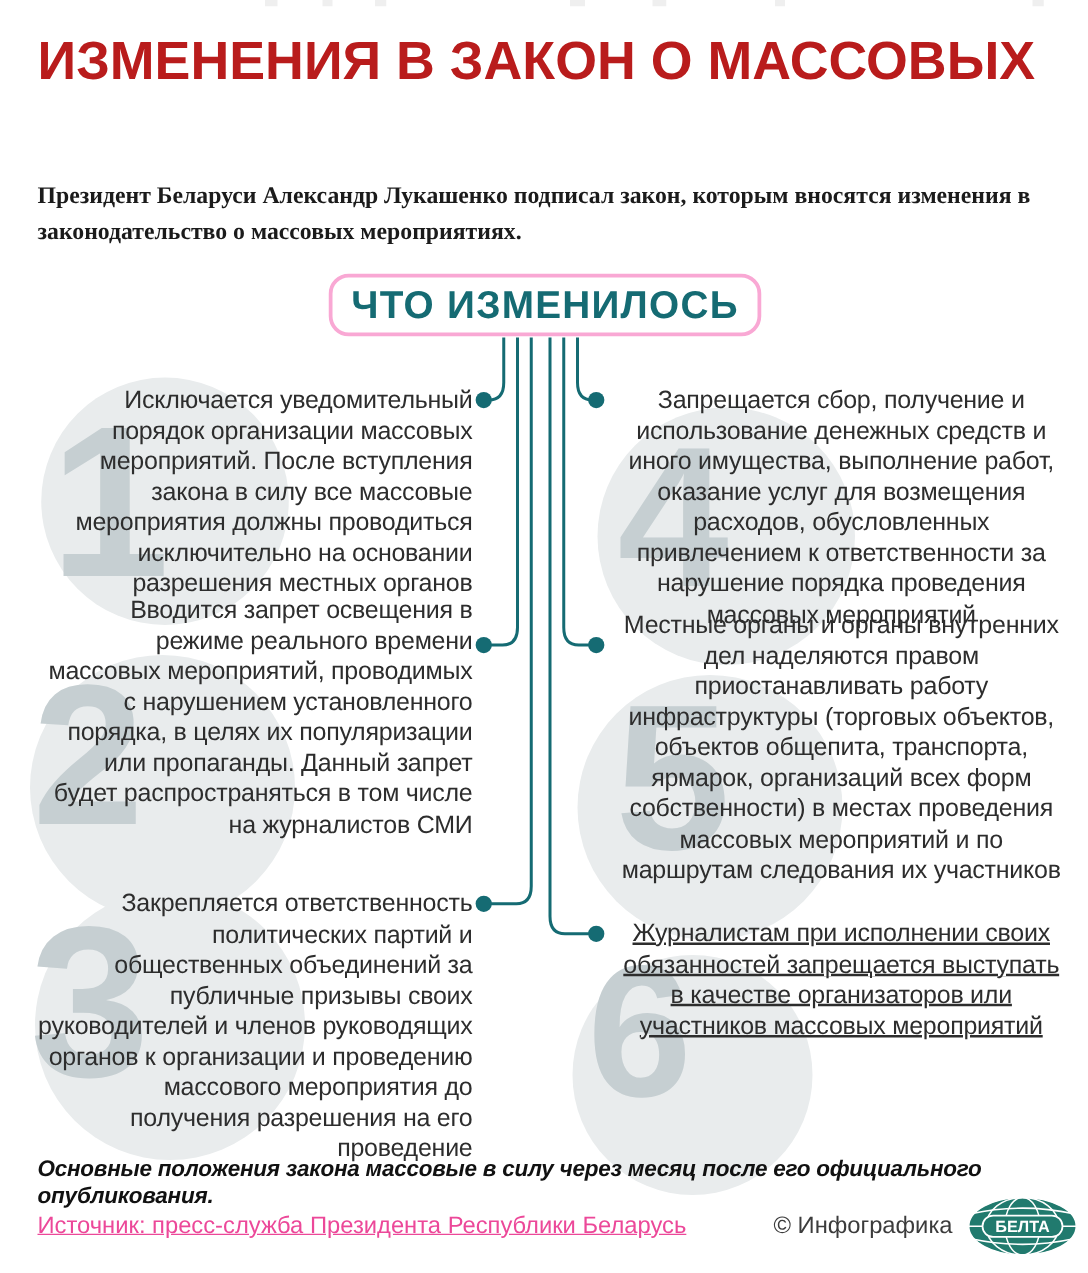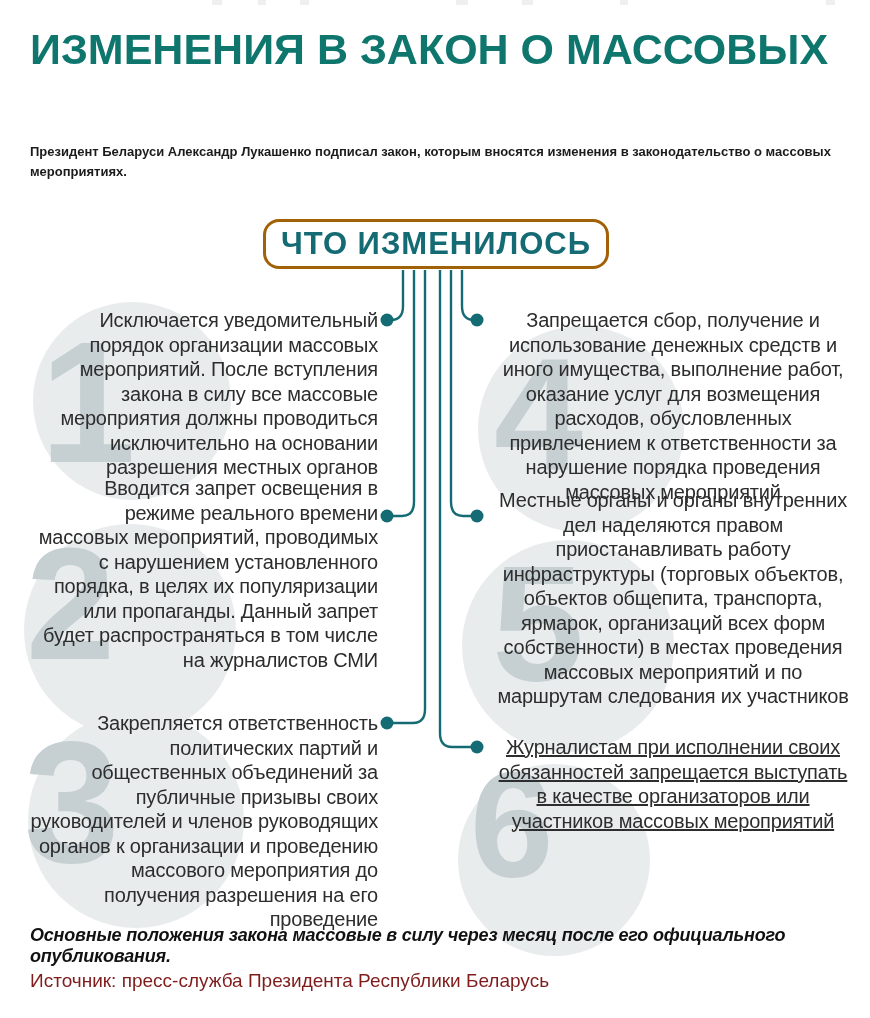--- a/index.html
+++ b/index.html
@@ -5,30 +5,30 @@
   html,body{margin:0;padding:0;}
   body{
     width:870px;height:1018px;position:relative;background:#ffffff;
     font-family:"Liberation Sans",sans-serif;color:#2d2d2d;overflow:hidden;
   }
   
   .frag{position:absolute;top:0;height:5px;background:#efefef;display:block;}
 
   .title{
     position:absolute;left:30px;top:22px;width:820px;
-    font-size:43px;font-weight:bold;line-height:1.26;color:#0f766e;
+    font-size:43px;font-weight:bold;line-height:1.26;color:#b91c1c;
     letter-spacing:0;
   }
   .intro{
     position:absolute;left:30px;top:142px;width:822px;
-    font-size:13px;font-weight:bold;line-height:1.55;color:#1b1b1b;
+    font-size:19px;font-weight:bold;line-height:1.55;color:#1b1b1b;font-family:Liberation Serif, serif;
   }
   .section-box{
     position:absolute;left:263px;top:219px;width:346px;height:50px;
-    border:3px solid #a16207;border-radius:16px;
+    border:3px solid #f9a8d4;border-radius:16px;
     display:flex;align-items:center;justify-content:center;
     box-sizing:border-box;background:#fff;z-index:2;
   }
   .section-box span{
     font-size:31px;font-weight:bold;color:#156b73;letter-spacing:1px;white-space:nowrap;
   }
   svg.connectors{position:absolute;left:0;top:0;z-index:3;pointer-events:none;}
 
   .num-circle{position:absolute;border-radius:50%;background:#e9eced;z-index:0;}
   .num-digit{
@@ -44,21 +44,21 @@
 
   .note{
     position:absolute;left:30px;top:925px;width:826px;
     font-size:18px;font-weight:bold;font-style:italic;color:#111;
     letter-spacing:-0.2px;
   }
   .footer{
     position:absolute;left:30px;top:956px;width:832px;height:50px;
     display:flex;align-items:center;justify-content:space-between;
   }
-  .footer .source{font-size:19px;color:#7f1d1d;}
+  .footer .source{font-size:19px;color:#ec4899;text-decoration:underline;}
   .footer .right{display:flex;align-items:center;gap:12px;}
   .footer .copyright{font-size:19px;color:#3c3c3c;}
 </style>
 </head>
 <body>
 
 <div>
   <i class="frag" style="left:212px;width:10px;"></i>
   <i class="frag" style="left:258px;width:8px;"></i>
   <i class="frag" style="left:300px;width:9px;"></i>
@@ -119,13 +119,29 @@
 <div class="point left" style="top:476px;">Вводится запрет освещения в режиме реального времени массовых мероприятий, проводимых с нарушением установленного порядка, в целях их популяризации или пропаганды. Данный запрет будет распространяться в том числе на журналистов СМИ</div>
 <div class="point left" style="top:711px;">Закрепляется ответственность политических партий и общественных объединений за публичные призывы своих руководителей и членов руководящих органов к организации и проведению массового мероприятия до получения разрешения на его проведение</div>
 <div class="point right" style="top:308px;">Запрещается сбор, получение и использование денежных средств и иного имущества, выполнение работ, оказание услуг для возмещения расходов, обусловленных привлечением к ответственности за нарушение порядка проведения массовых мероприятий</div>
 <div class="point right" style="top:488px;">Местные органы и органы внутренних дел наделяются правом приостанавливать работу инфраструктуры (торговых объектов, объектов общепита, транспорта, ярмарок, организаций всех форм собственности) в местах проведения массовых мероприятий и по маршрутам следования их участников</div>
 <div class="point right" style="top:735px;text-decoration:underline;">Журналистам при исполнении своих обязанностей запрещается выступать в качестве организаторов или участников массовых мероприятий</div>
 
 <div class="note">Основные положения закона массовые в силу через месяц после его официального опубликования.</div>
 
 <div class="footer">
   <span class="source">Источник: пресс-служба Президента Республики Беларусь</span>
+  <span class="right">
+    <span class="copyright">© Инфографика</span>
+    <svg width="88" height="48" viewBox="0 0 88 48">
+      <ellipse cx="44" cy="24" rx="43" ry="23" fill="#217a6e"></ellipse>
+      <g stroke="#ffffff" stroke-width="1.2" fill="none">
+        <ellipse cx="44" cy="24" rx="43" ry="23"></ellipse>
+        <ellipse cx="44" cy="24" rx="29" ry="23"></ellipse>
+        <ellipse cx="44" cy="24" rx="14" ry="23"></ellipse>
+        <path d="M3,14 Q44,5 85,14"></path>
+        <path d="M3,34 Q44,43 85,34"></path>
+        <line x1="1" y1="24" x2="87" y2="24"></line>
+      </g>
+      <rect x="12" y="15.5" width="64" height="17" rx="8.5" fill="#217a6e" stroke="#ffffff" stroke-width="1.4"></rect>
+      <text x="44" y="28.5" text-anchor="middle" font-size="13" font-weight="bold" font-family="Liberation Sans, sans-serif" fill="#ffffff">БЕЛТА</text>
+    </svg>
+  </span>
 </div>
 
 </body></html>

